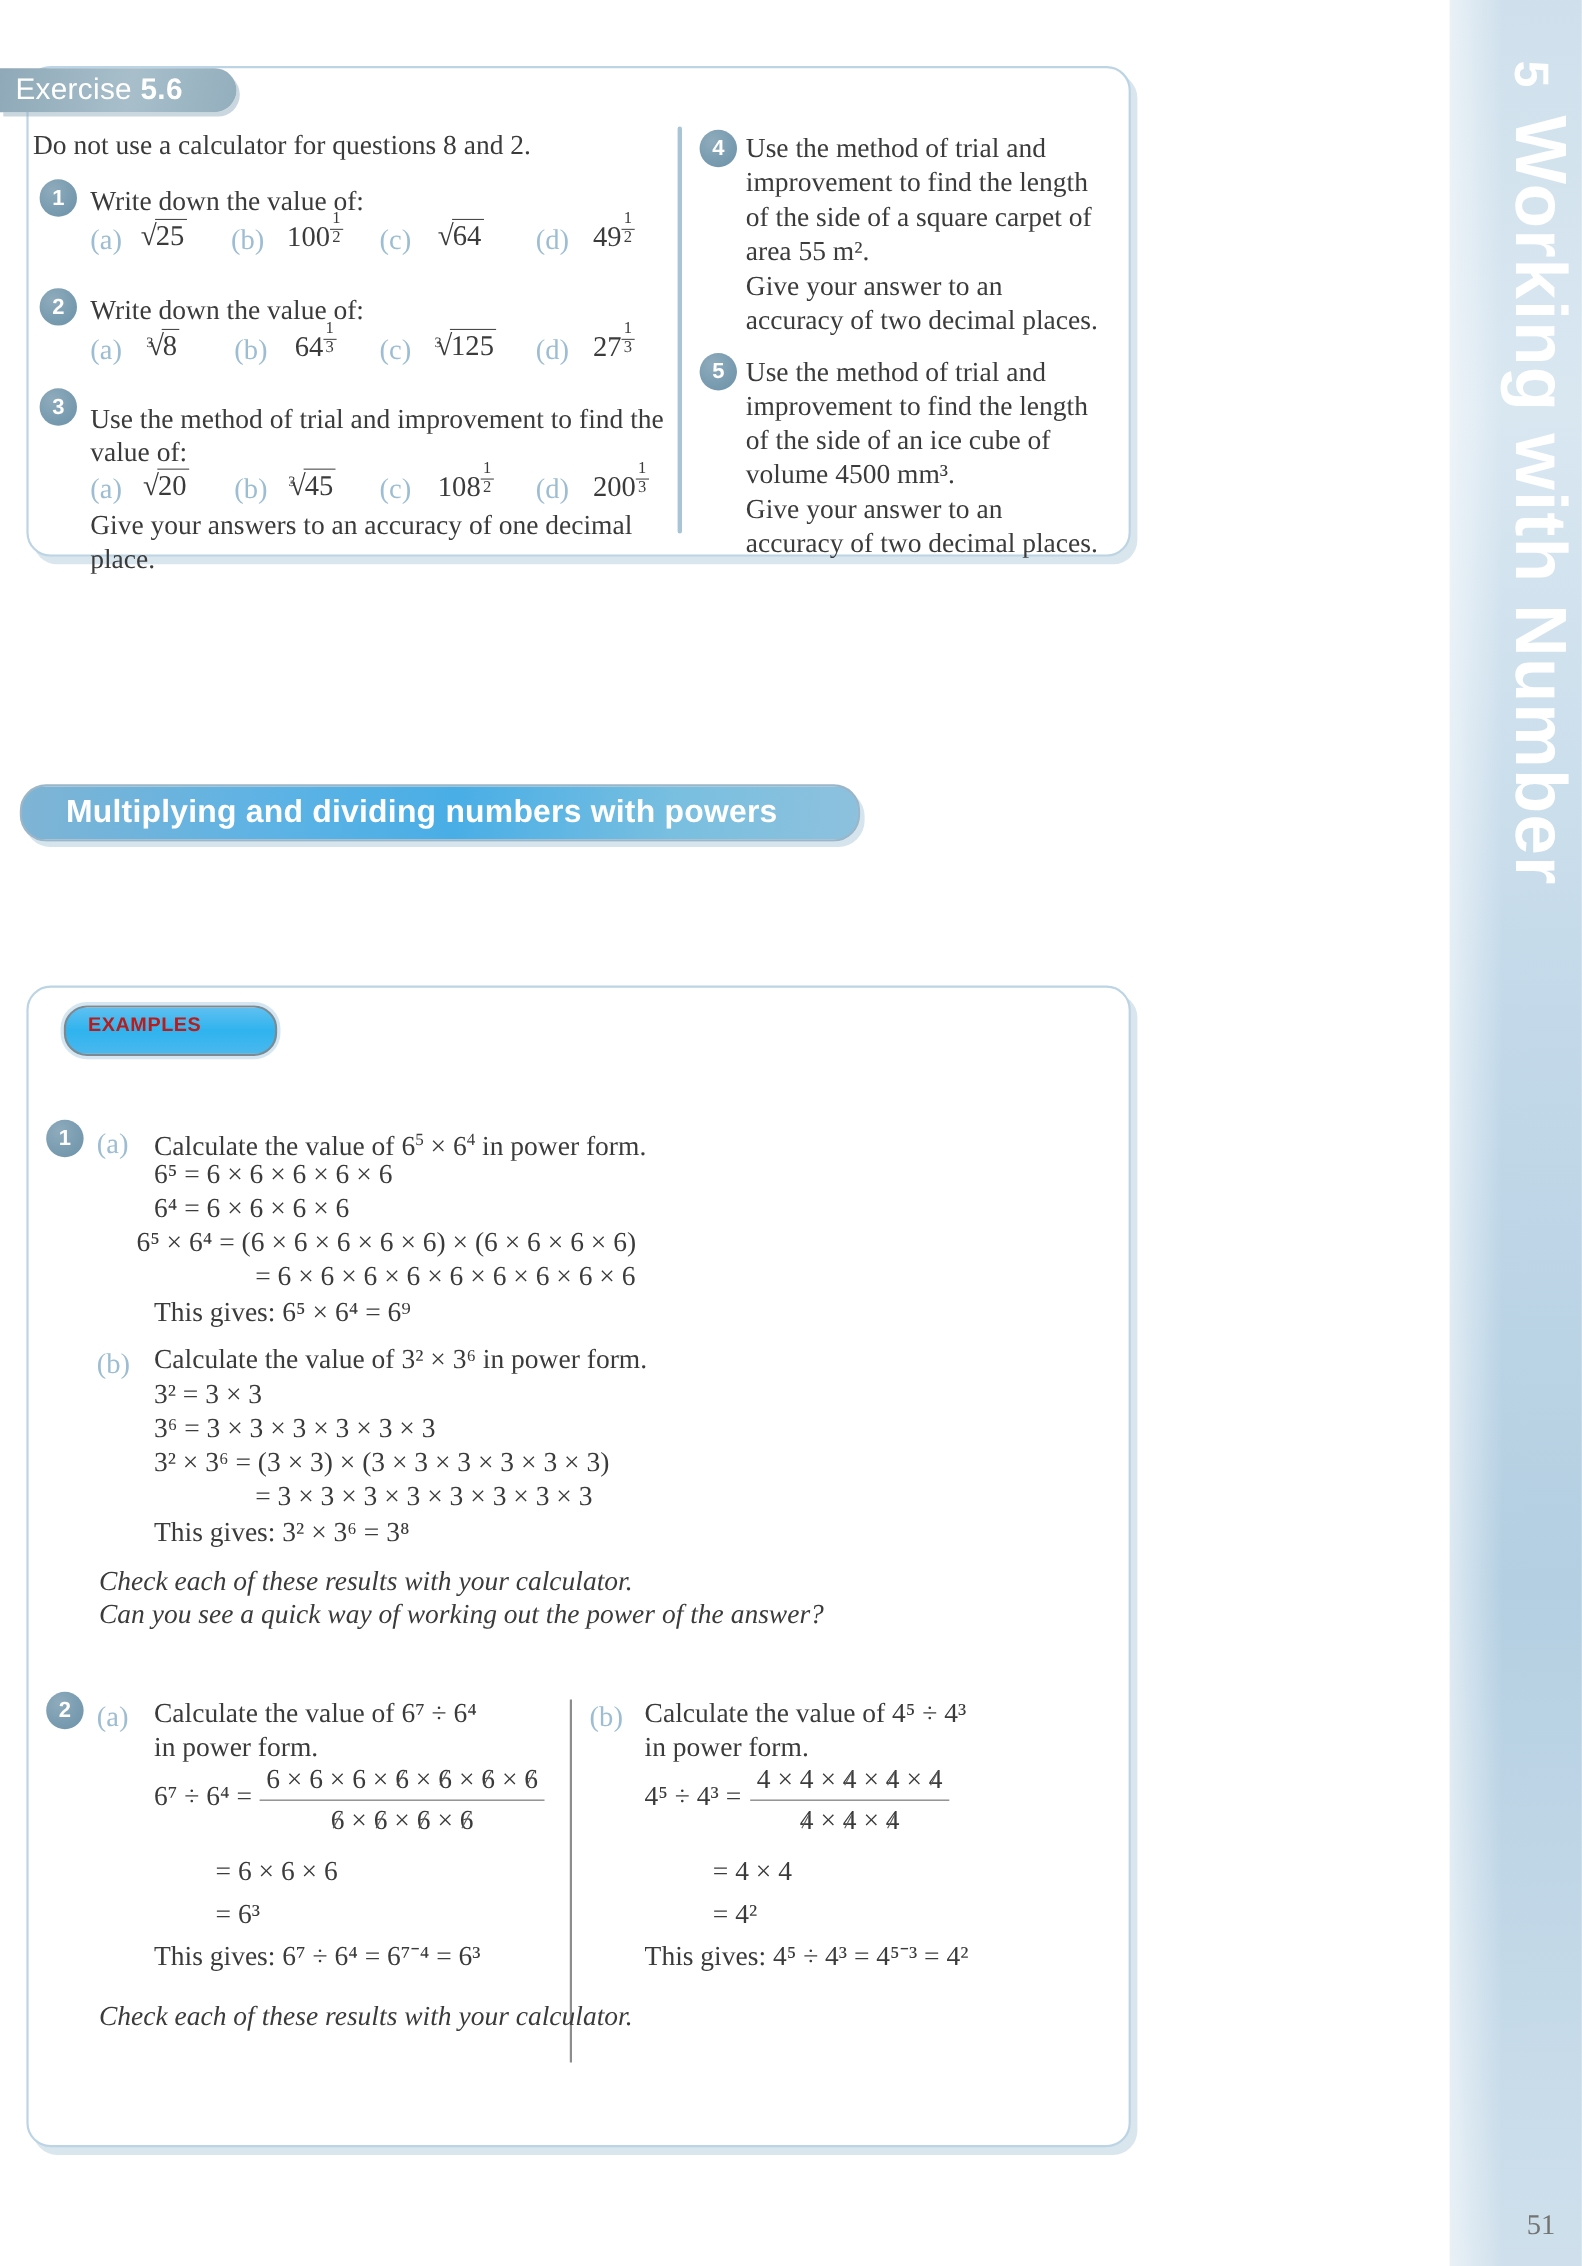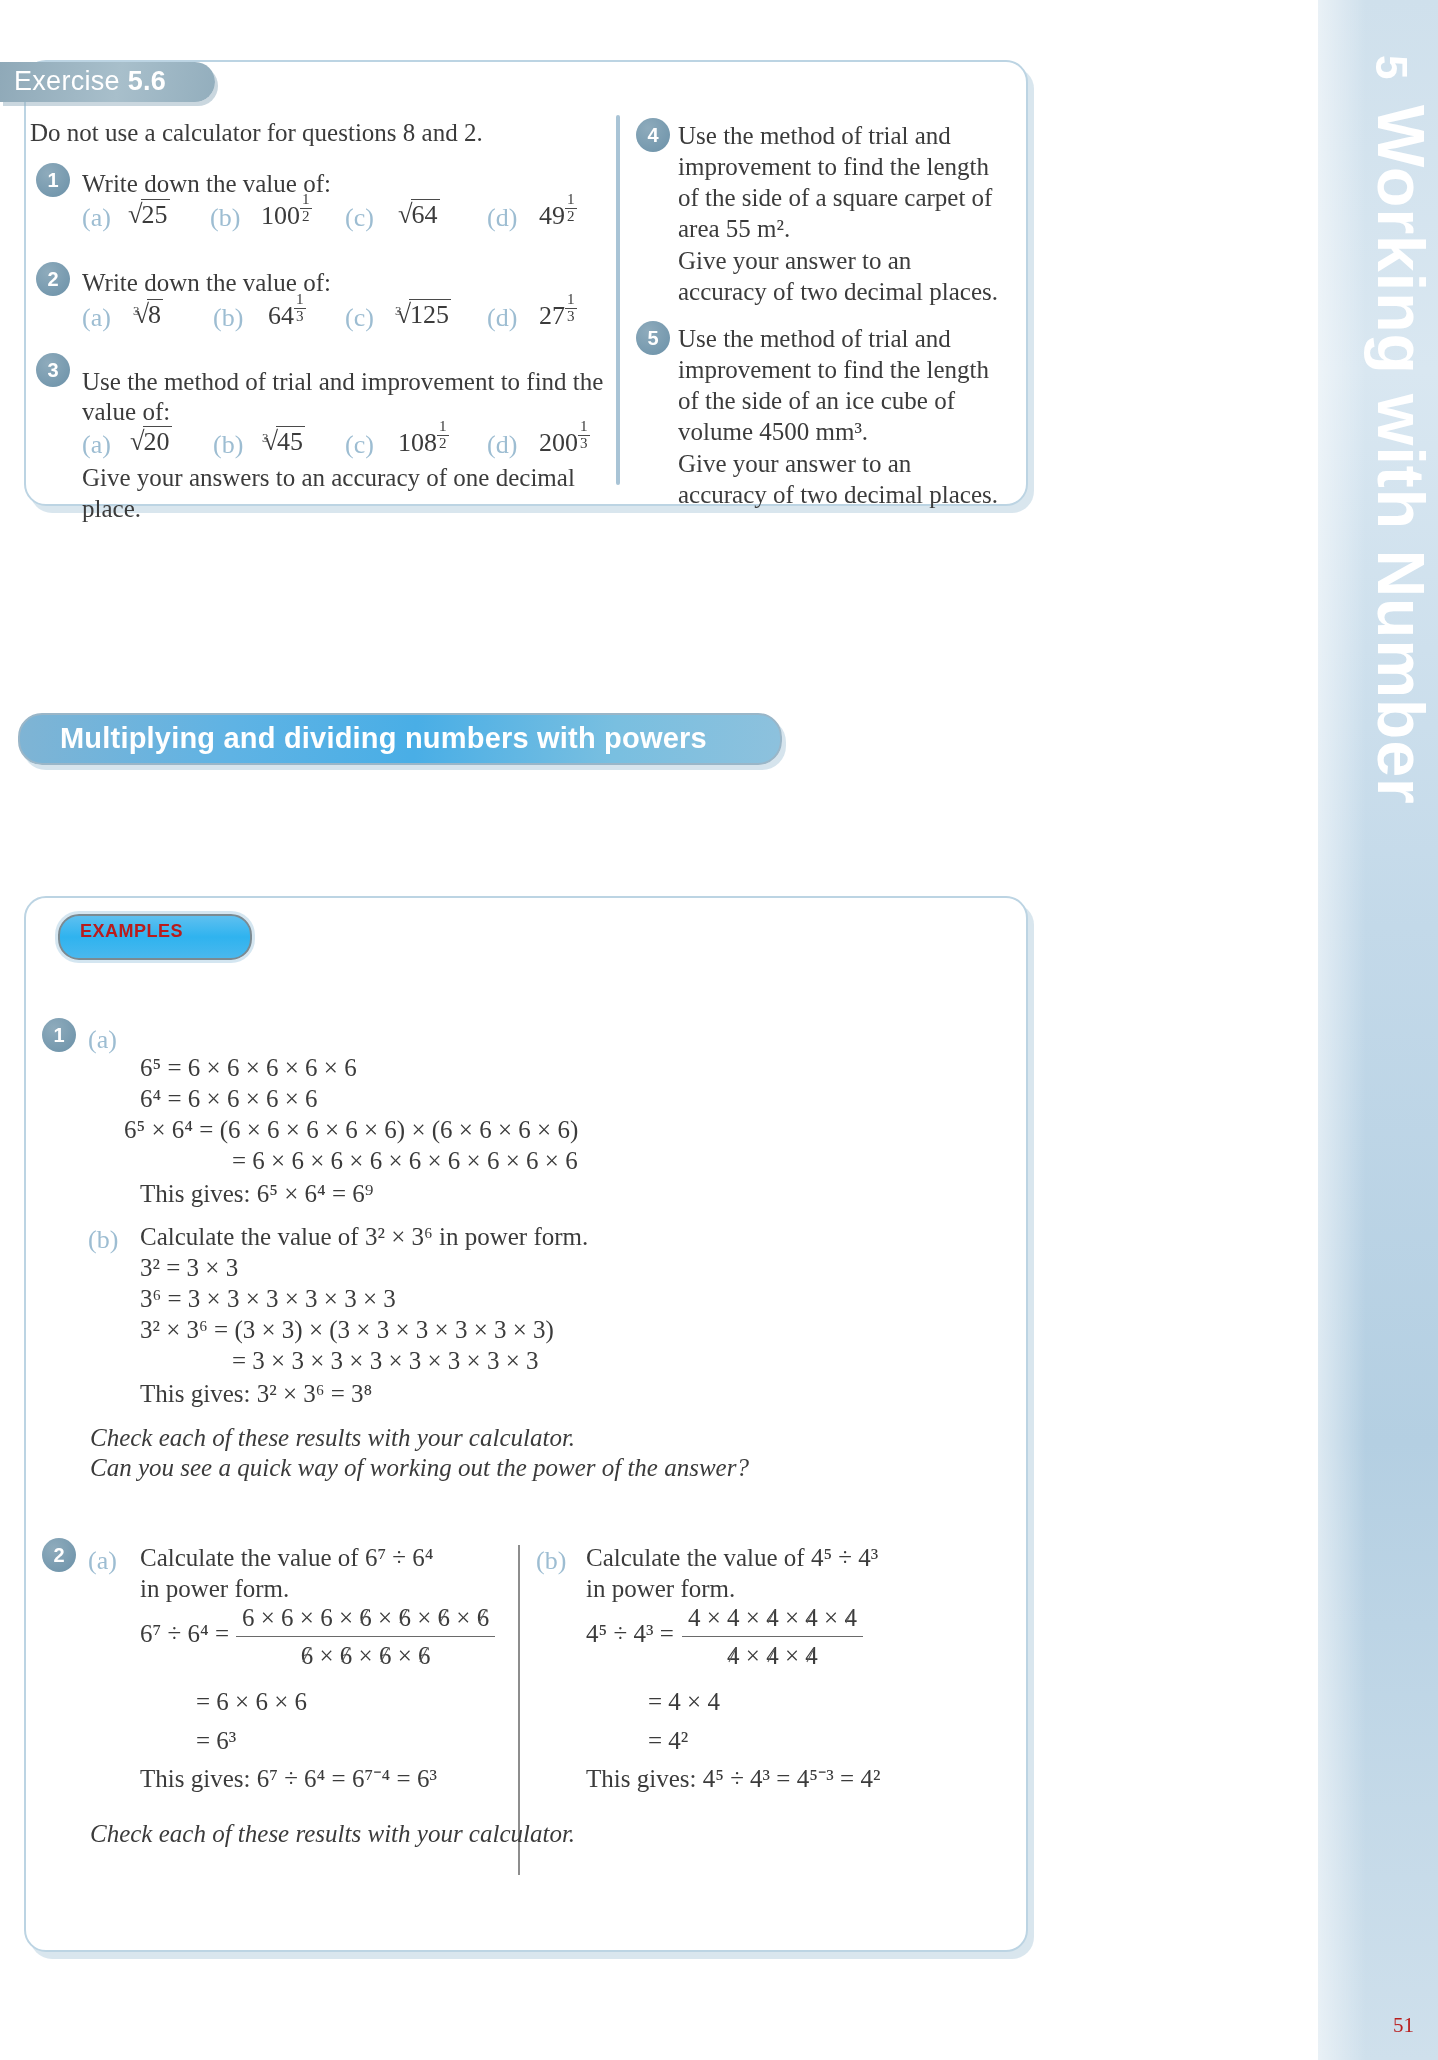--- a/index.html
+++ b/index.html
@@ -31,21 +31,21 @@
   #side-chapter-title{
     position:absolute;right:4px;top:105px;
     writing-mode:vertical-rl;
     font-family:"Liberation Sans",sans-serif;
     font-weight:bold;font-size:66px;color:#ffffff;
     letter-spacing:1px;line-height:1;
     white-space:nowrap;
   }
   #page-number{
     position:absolute;right:24px;bottom:22px;
-    font-family:"Liberation Serif",serif;font-size:21px;color:#b91c1c;
+    font-family:"Liberation Serif",serif;font-size:26px;color:#737373;
   }
 
   
   .panel{
     position:absolute;
     border:2px solid #bcd4e3;
     border-radius:22px;
     background:#ffffff;
     box-shadow:6px 7px 0 0 rgba(186,209,224,0.55);
   }
@@ -256,20 +256,23 @@
   <div id="section-banner-label">Multiplying and dividing numbers with powers</div>
 
   <div id="examples-panel" class="panel"></div>
   <div id="examples-pill"></div>
   <div id="examples-pill-label">EXAMPLES</div>
 
 
   <div class="qnum" style="left:42px;top:1018px;">1</div>
 
   <div class="txt math" style="left:88px;top:1025px;"><span class="lbl">(a)</span></div>
+  <div class="txt q" style="left:140px;top:1021px;">
+    <span>Calculate the value of 6</span><sup class="pw">5</sup><span> × 6</span><sup class="pw">4</sup><span> in power form.</span>
+  </div>
 
   <div class="txt q" style="left:140px;top:1052px;">6⁵ = 6 × 6 × 6 × 6 × 6</div>
   <div class="txt q" style="left:140px;top:1083px;">6⁴ = 6 × 6 × 6 × 6</div>
   <div class="txt q" style="left:124px;top:1114px;">6⁵ × 6⁴ = (6 × 6 × 6 × 6 × 6) × (6 × 6 × 6 × 6)</div>
   <div class="txt q" style="left:232px;top:1145px;">= 6 × 6 × 6 × 6 × 6 × 6 × 6 × 6 × 6</div>
   <div class="txt q" style="left:140px;top:1178px;">This gives: 6⁵ × 6⁴ = 6⁹</div>
 
   <div class="txt math" style="left:88px;top:1225px;"><span class="lbl">(b)</span></div>
   <div class="txt q" style="left:140px;top:1221px;">Calculate the value of 3² × 3⁶ in power form.</div>
   <div class="txt q" style="left:140px;top:1252px;">3² = 3 × 3</div>

